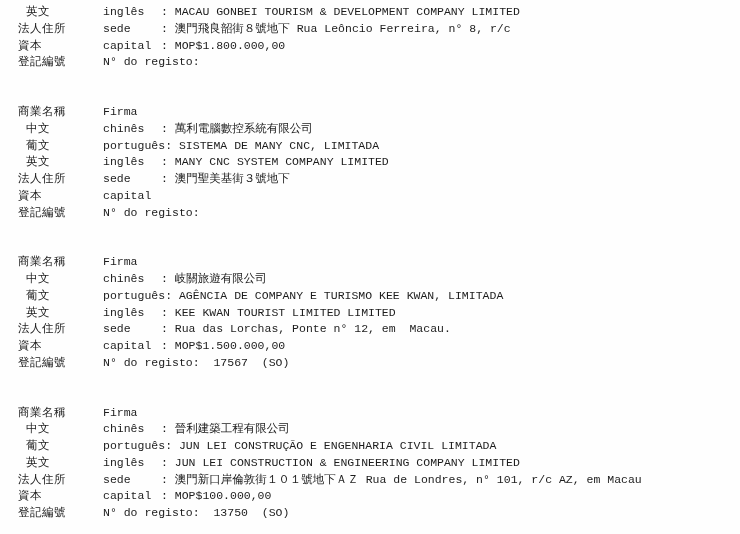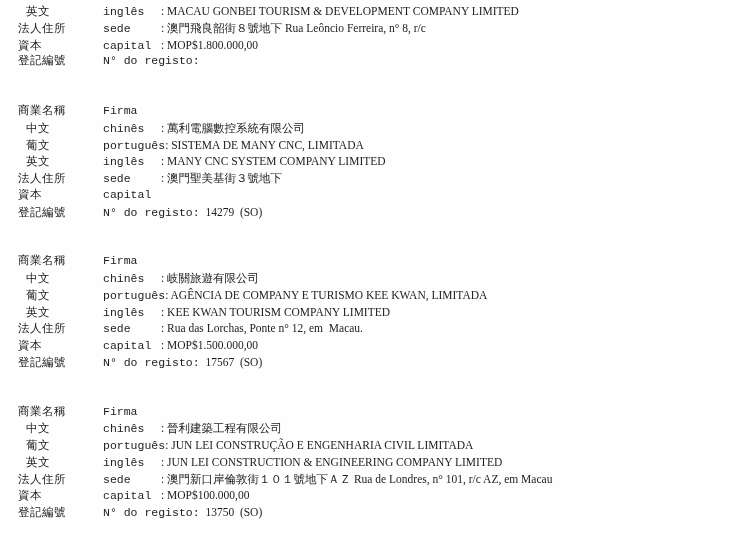--- a/index.html
+++ b/index.html
@@ -36,35 +36,35 @@
     line-height: 16.75px;
     white-space: pre;
   }
   .zh {
     flex: none;
     box-sizing: border-box;
     width: 92px;
     padding-left: 18px;
     white-space: pre;
     letter-spacing: 0.5px;
+    font-family: Liberation Serif, serif;
   }
   .row.indent .zh {
     padding-left: 26px;
   }
   .pt {
     flex: none;
     min-width: 58px;
     white-space: pre;
     margin-left: 11px;
   }
   .val {
     flex: 1 1 auto;
     white-space: pre;
     overflow: hidden;
-    font-family: Liberation Serif, serif;
   }
 </style>
 </head>
 <body>
 
 <div class="page">
     <div class="block">
       <div class="row indent">
     <span class="zh">英文</span>
     <span class="pt">inglês</span>
@@ -111,21 +111,20 @@
     <span class="pt">sede</span>
     <span class="val">: 澳門聖美基街３號地下</span>
   </div>
       <div class="row">
     <span class="zh">資本</span>
     <span class="pt">capital</span>
   </div>
       <div class="row registo">
     <span class="zh">登記編號</span>
     <span class="pt">N° do registo:</span>
-    <span class="val">  14279  (SO)</span>
   </div>
     </div>
     <div class="block">
       <div class="row">
     <span class="zh">商業名稱</span>
     <span class="pt">Firma</span>
     <span class="val"></span>
   </div>
       <div class="row indent">
     <span class="zh">中文</span>
@@ -133,21 +132,21 @@
     <span class="val">: 岐關旅遊有限公司</span>
   </div>
       <div class="row indent">
     <span class="zh">葡文</span>
     <span class="pt">português</span>
     <span class="val">: AGÊNCIA DE COMPANY E TURISMO KEE KWAN, LIMITADA</span>
   </div>
       <div class="row indent">
     <span class="zh">英文</span>
     <span class="pt">inglês</span>
-    <span class="val">: KEE KWAN TOURISM COMPANY LIMITED</span>
+    <span class="val">: KEE KWAN TOURIST LIMITED LIMITED</span>
   </div>
       <div class="row">
     <span class="zh">法人住所</span>
     <span class="pt">sede</span>
     <span class="val">: Rua das Lorchas, Ponte n° 12, em  Macau.</span>
   </div>
       <div class="row">
     <span class="zh">資本</span>
     <span class="pt">capital</span>
     <span class="val">: MOP$1.500.000,00</span>

